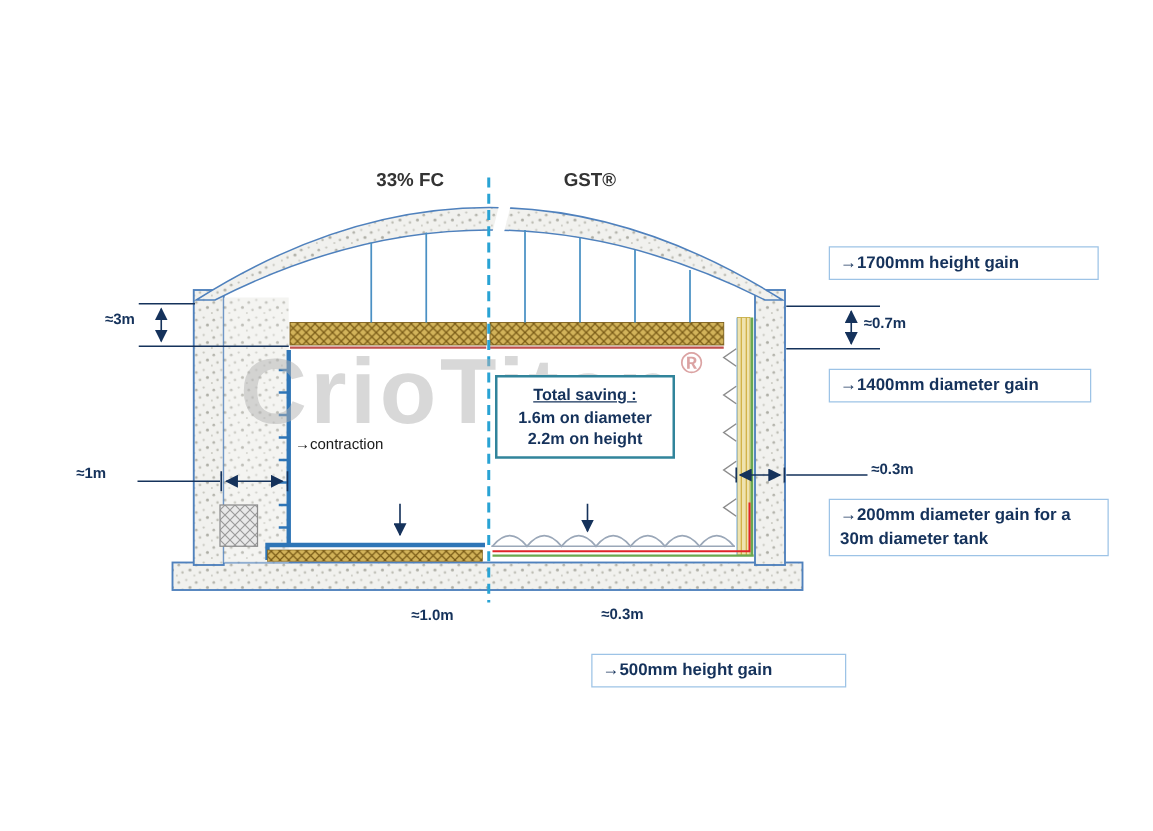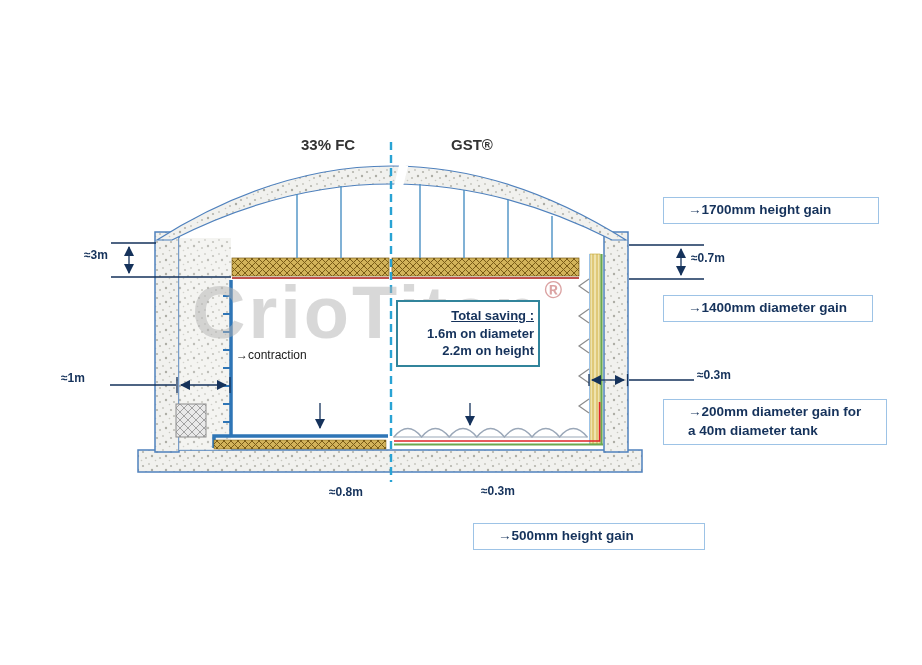--- a/index.html
+++ b/index.html
@@ -7,23 +7,23 @@
   body{font-family:"Liberation Sans",sans-serif}
   .stage{position:relative;width:922px;height:665px;background:#ffffff;overflow:hidden}
   .svg-layer{position:absolute;left:0;top:0;z-index:1}
   .watermark{position:absolute;left:192px;top:276px;z-index:2;font-weight:bold;
     font-size:74px;letter-spacing:3px;color:rgba(178,178,178,.5);white-space:nowrap;line-height:1}
   .watermark .reg{font-size:24px;color:rgba(210,140,140,.8);vertical-align:40px;margin-left:2px}
   .section-label{position:absolute;z-index:3;font-weight:bold;font-size:15px;color:#333;white-space:nowrap}
   .measure{position:absolute;z-index:3;font-weight:bold;font-size:12px;color:#15325b;white-space:nowrap}
   .note{position:absolute;z-index:3;font-size:12px;color:#1a1a1a;white-space:nowrap}
   .callout{position:absolute;z-index:4;background:#fff;border:1px solid #9dc3e6;
-    padding:3px 24px;font-size:13.5px;font-weight:bold;color:#15325b;line-height:1.4}
+    padding:3px 8px;font-size:13.5px;font-weight:bold;color:#15325b;line-height:1.4}
   .total-box{position:absolute;z-index:4;left:396px;top:300px;width:144px;background:#fff;
-    border:2px solid #31849b;text-align:right;padding:5px 4px;color:#15325b;
+    border:2px solid #31849b;text-align:center;padding:5px 4px;color:#15325b;
     font-size:13px;font-weight:bold;line-height:1.35}
   .total-box .t{text-decoration:underline}
 </style>
 </head>
 <body>
 
 <div class="stage">
 
   <svg class="svg-layer" width="922" height="665" viewBox="0 0 922 665">
     <defs>
@@ -134,31 +134,31 @@
 
   <div class="watermark">
     <span>CrioTitan</span><span class="reg">®</span>
   </div>
 
   <div class="section-label" style="left:301px;top:136px">33% FC</div>
   <div class="section-label" style="left:451px;top:136px">GST®</div>
 
   <div class="measure" style="left:84px;top:248px">≈3m</div>
   <div class="measure" style="left:61px;top:371px">≈1m</div>
-  <div class="measure" style="left:329px;top:485px">≈0.8m</div>
+  <div class="measure" style="left:329px;top:485px">≈1.0m</div>
   <div class="measure" style="left:481px;top:484px">≈0.3m</div>
   <div class="measure" style="left:691px;top:251px">≈0.7m</div>
   <div class="measure" style="left:697px;top:368px">≈0.3m</div>
 
   <div class="note" style="left:236px;top:348px">→contraction</div>
 
   <div class="callout" style="left:663px;top:197px;width:216px">→1700mm height gain</div>
   <div class="callout" style="left:663px;top:295px;width:210px">→1400mm diameter gain</div>
-  <div class="callout" style="left:663px;top:399px;width:224px">→200mm diameter gain for a 40m diameter tank</div>
-  <div class="callout" style="left:473px;top:523px;width:232px">→500mm height gain</div>
+  <div class="callout" style="left:663px;top:399px;width:224px">→200mm diameter gain for a 30m diameter tank</div>
+  <div class="callout" style="left:473px;top:523px;width:204px">→500mm height gain</div>
 
   <div class="total-box">
     <div class="t">Total saving :</div>
     <div>1.6m on diameter</div>
     <div>2.2m on height</div>
   </div>
 
 </div>
 
 </body></html>

